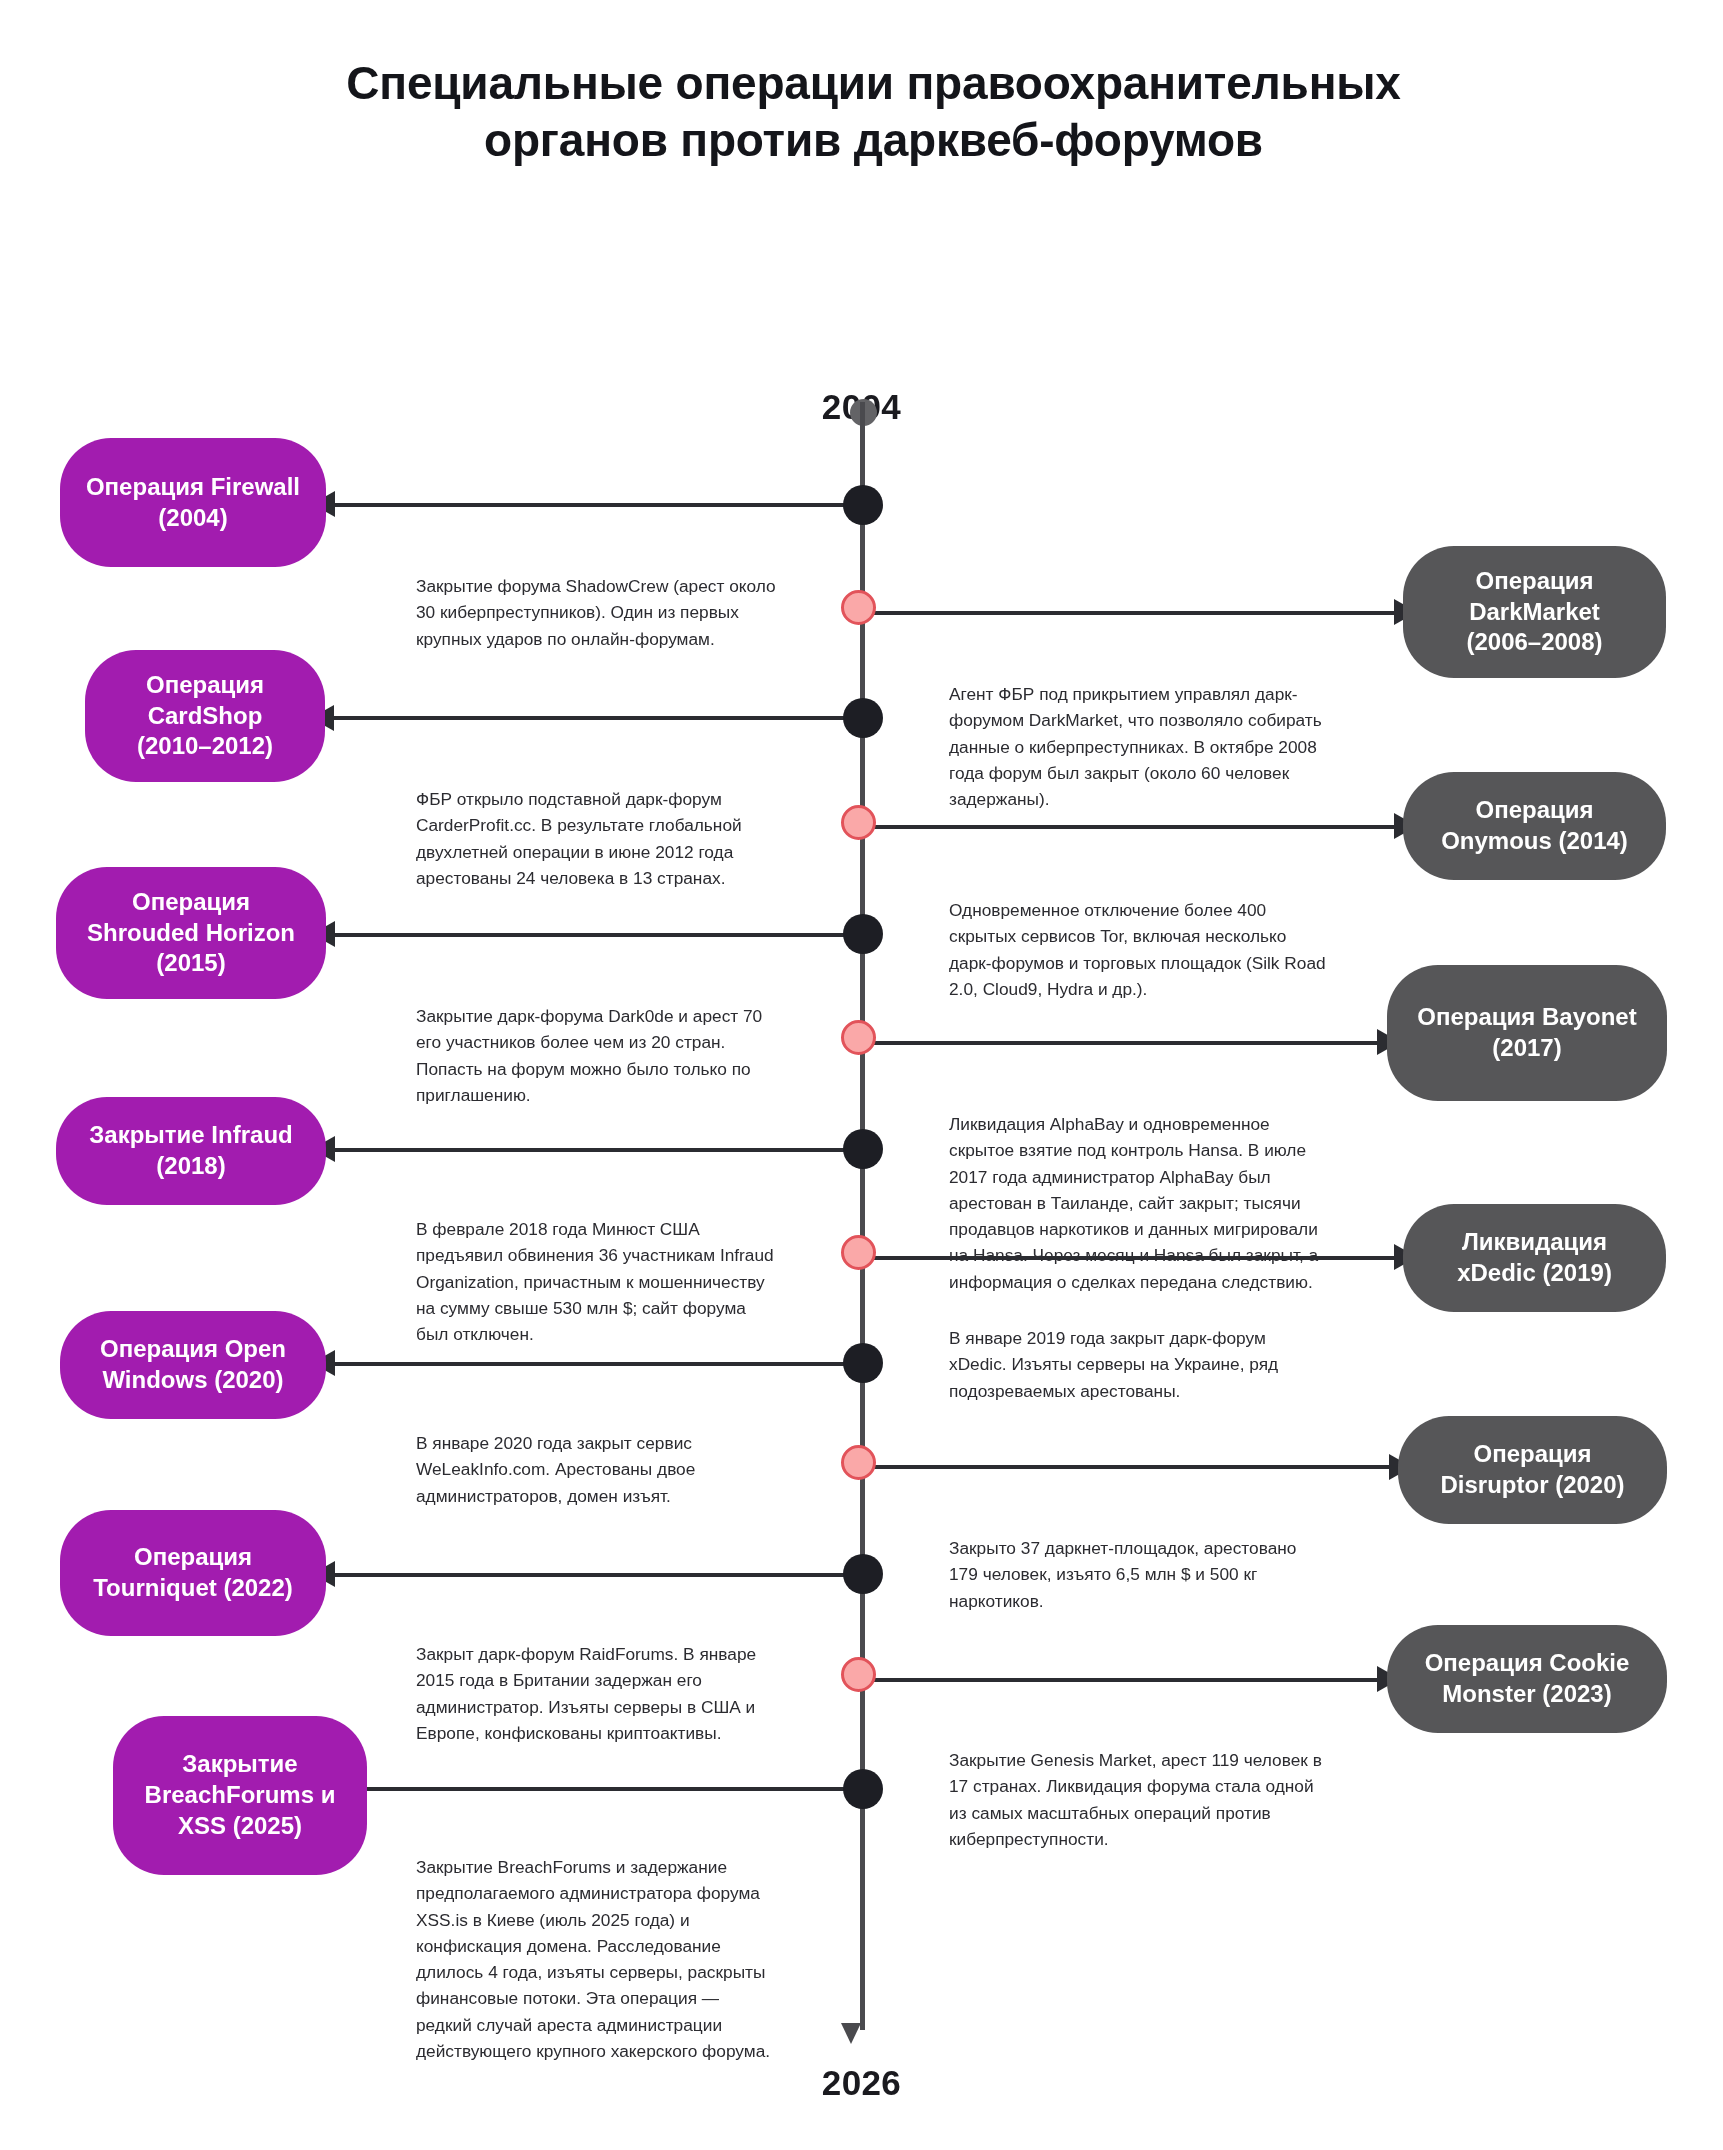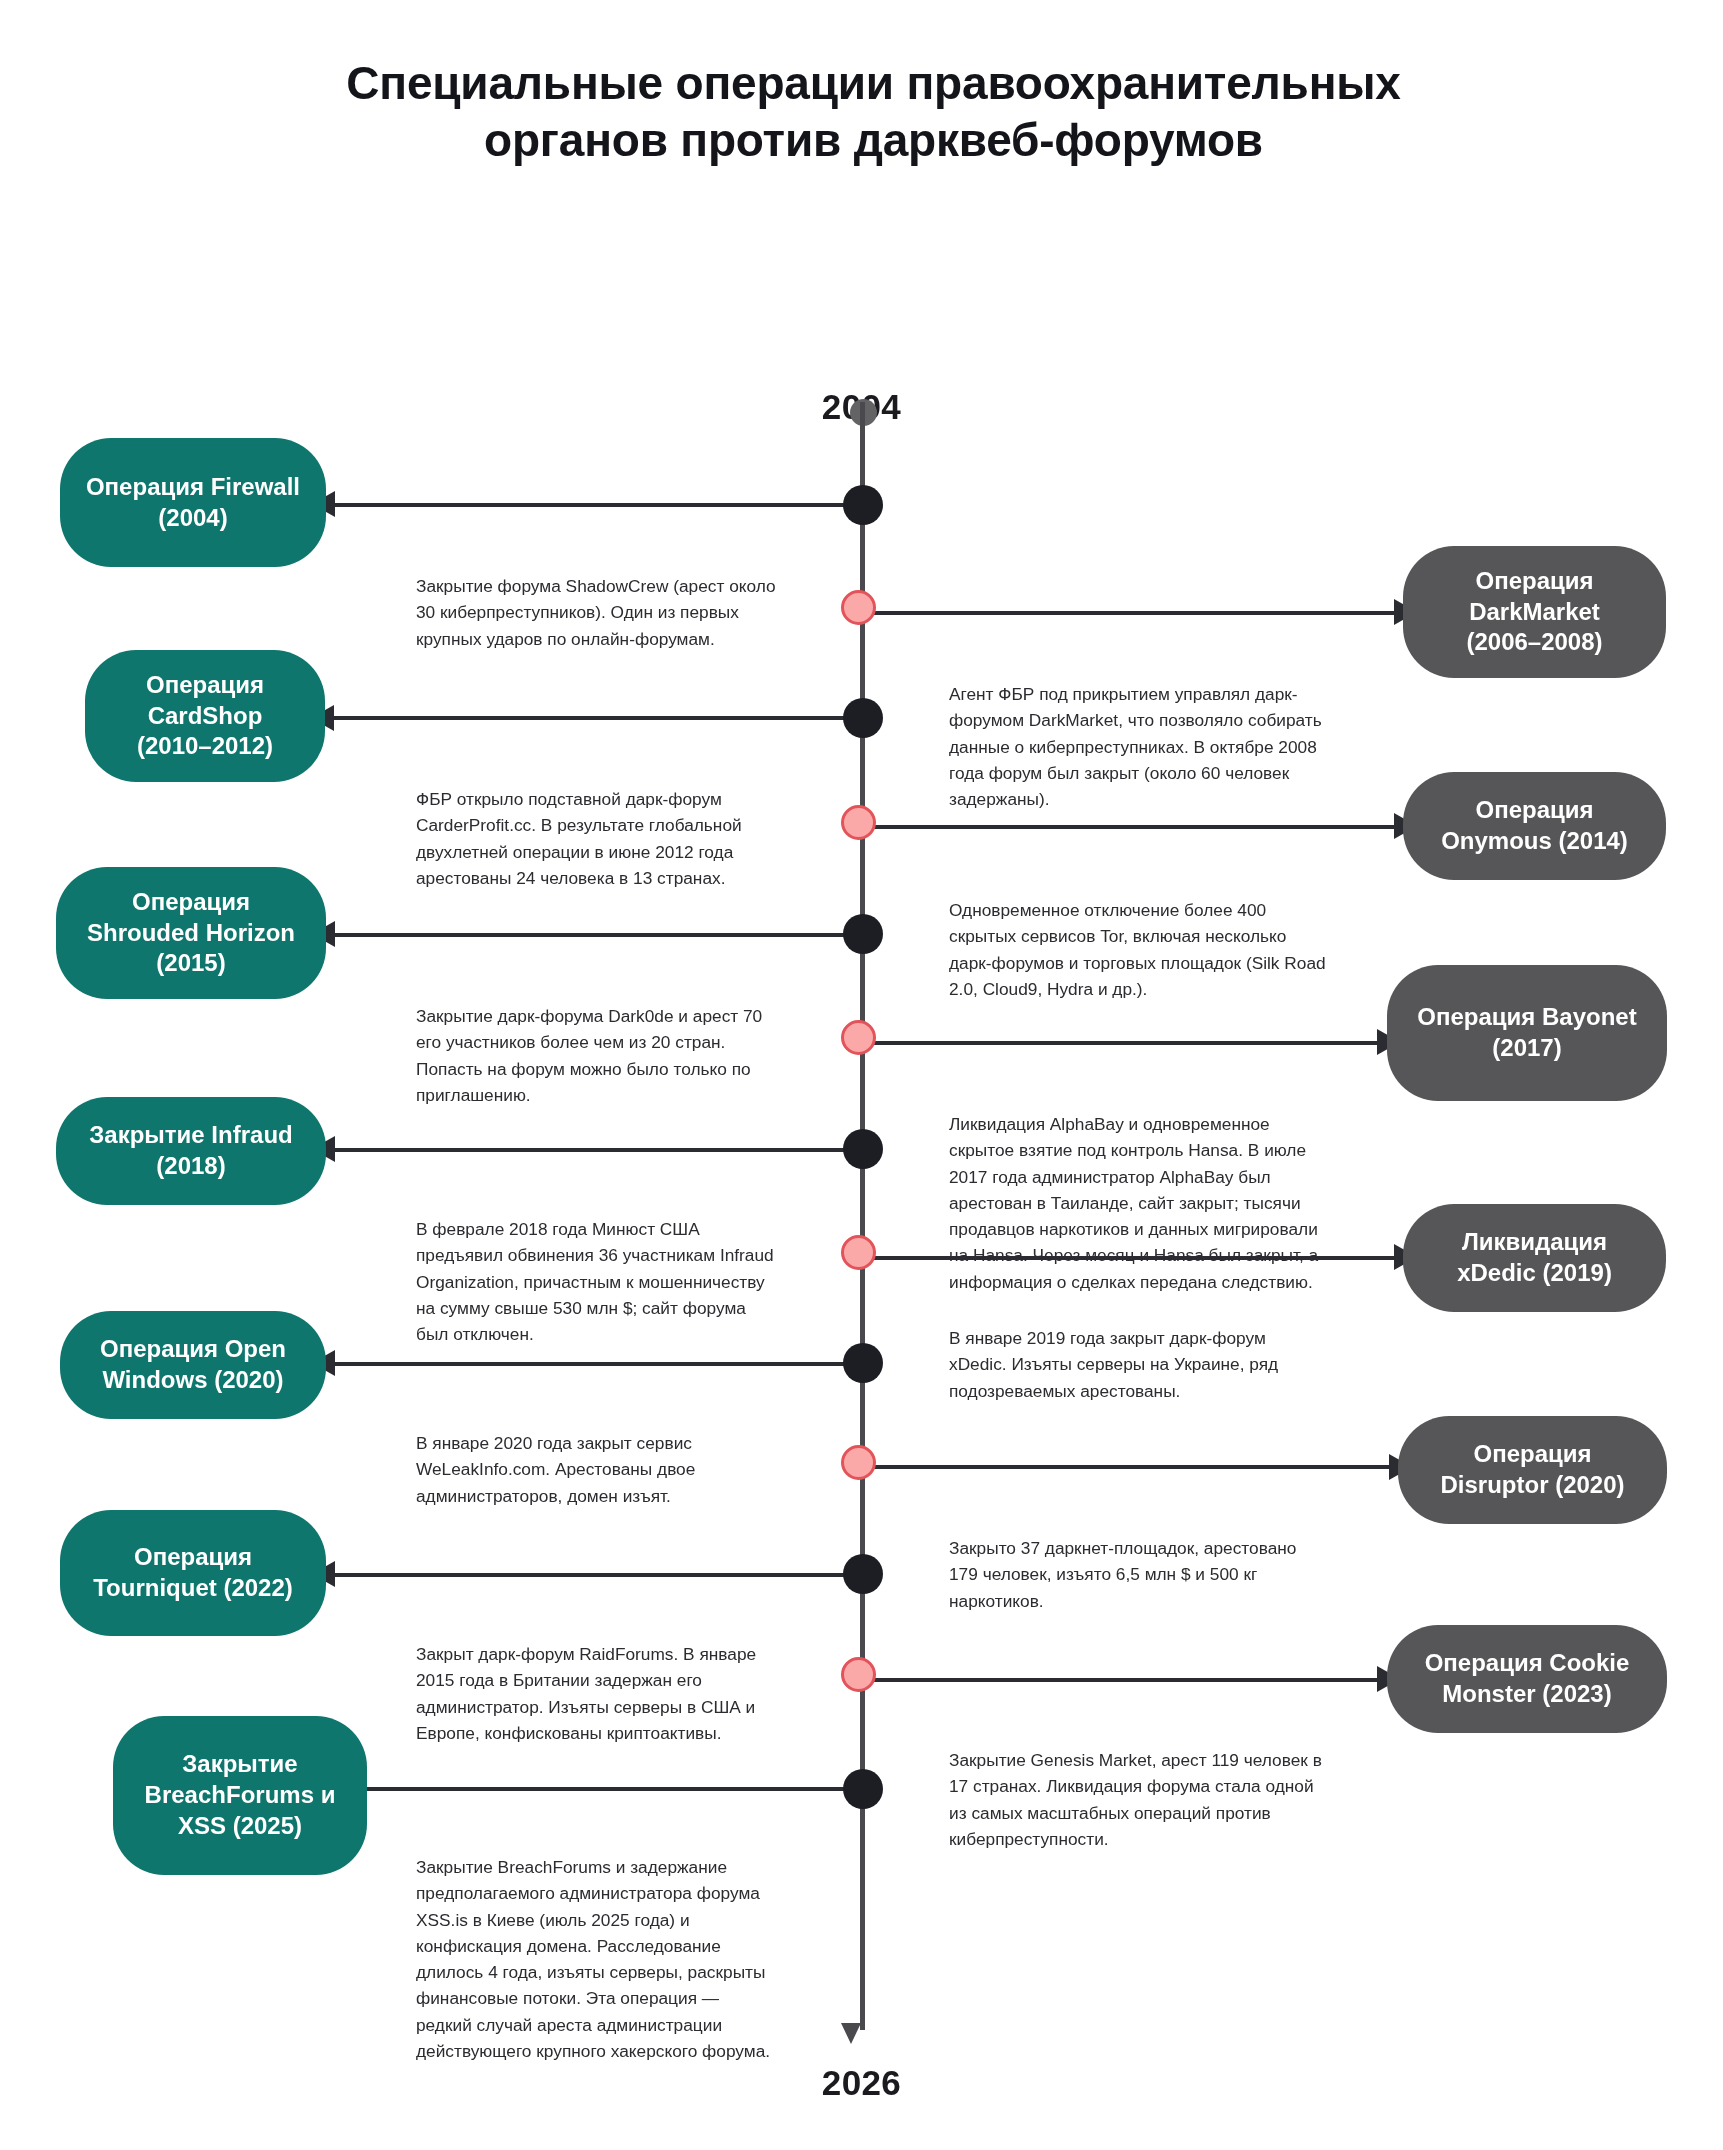--- a/index.html
+++ b/index.html
@@ -126,21 +126,21 @@
     align-items: center;
     justify-content: center;
     text-align: center;
     color: #ffffff;
     font-weight: bold;
     font-size: 24px;
     line-height: 1.29;
     padding: 10.8px 17px;
     z-index: 5;
   }
-  .pill.red  { background: #0f766e; border-radius: 51px; }
+  .pill.red  { background: #a21caf; border-radius: 51px; }
   .pill.gray { background: #565658; border-radius: 51px; }
 
   
   .desc {
     position: absolute;
     font-size: 17.3px;
     line-height: 1.52;
     color: #2b2b30;
     z-index: 1;
     margin-top: 48px;

